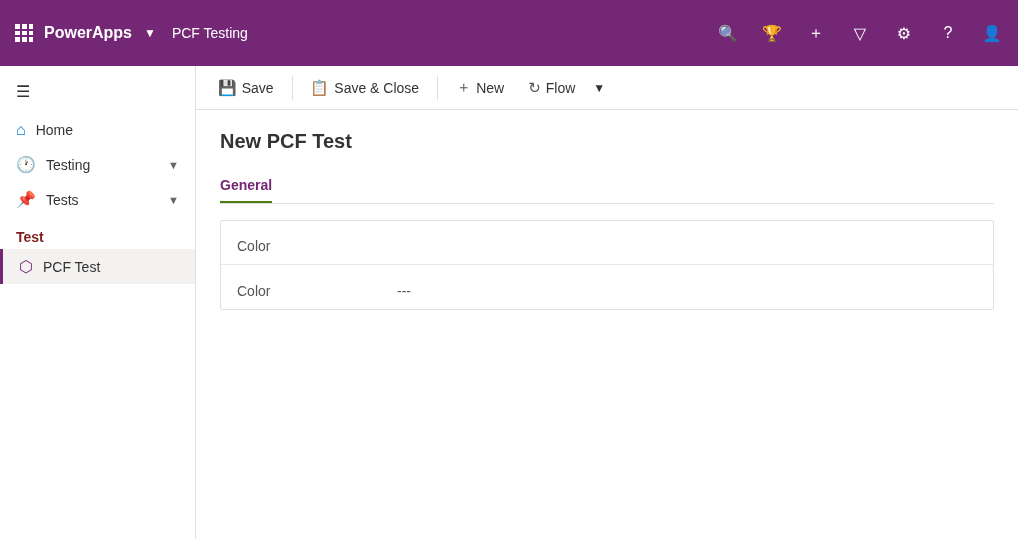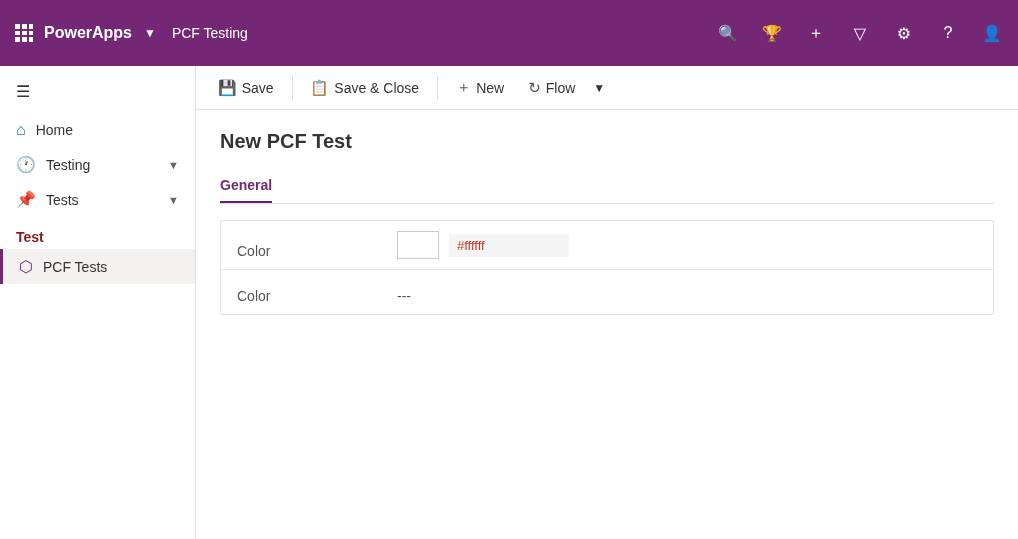--- a/index.html
+++ b/index.html
@@ -150,21 +150,21 @@
     .tab {
       padding: 8px 0;
       margin-right: 20px;
       cursor: pointer;
       font-size: 14px;
       color: #333;
       border-bottom: 2px solid transparent;
     }
     .tab.active {
       color: #742774;
-      border-bottom: 2px solid #701a75;
+      border-bottom: 2px solid #4d7c0f;
       font-weight: 600;
     }
 
     
     .form-card {
       border: 1px solid #e0e0e0;
       border-radius: 2px;
       padding: 0;
       max-width: 780px;
     }
@@ -261,21 +261,21 @@
     <div class="sidebar-nav-item">
       <span class="nav-icon">📌</span>
       <span class="nav-label">Tests</span>
       <span class="nav-chevron">▼</span>
     </div>
 
     <div class="sidebar-section-label">Test</div>
 
     <div class="sidebar-pcf-item">
       <span class="pcf-icon">⬡</span>
-      <span>PCF Tests</span>
+      <span>PCF Test</span>
     </div>
   </div>
 
   <div class="content-area">
 
     <div class="toolbar">
       <button class="toolbar-btn">
         <span class="btn-icon">💾</span>
         <span>Save</span>
       </button>
@@ -305,24 +305,20 @@
       <div class="page-title">New PCF Test</div>
 
       <div class="tabs">
         <div class="tab active">General</div>
       </div>
 
       <div class="form-card">
 
         <div class="form-row">
           <div class="form-label">Color</div>
-          <div class="form-value">
-            <div class="color-swatch" style="background:#ffffff;"></div>
-            <input class="color-input" type="text" value="#ffffff" style="">
-          </div>
         </div>
 
         <div class="form-row">
           <div class="form-label">Color</div>
           <div class="form-value">
             <span class="form-dash">---</span>
           </div>
         </div>
 
       </div>

